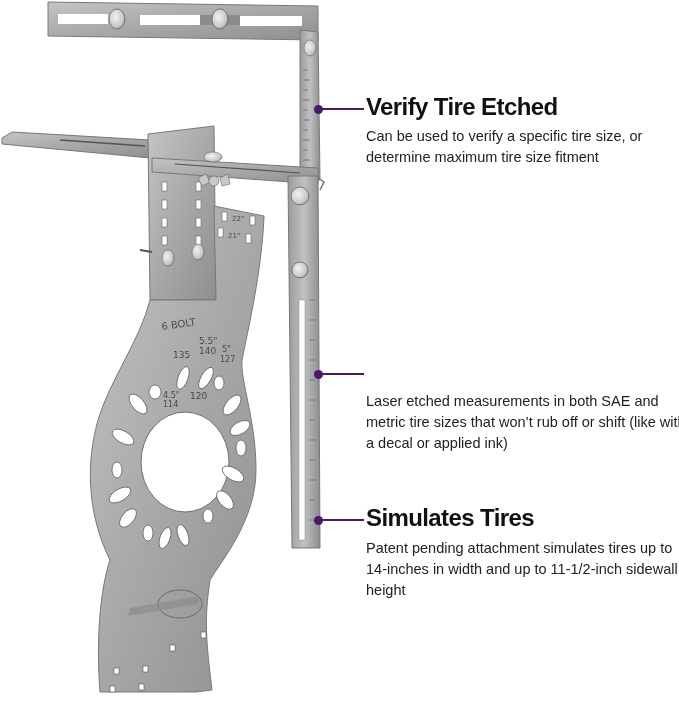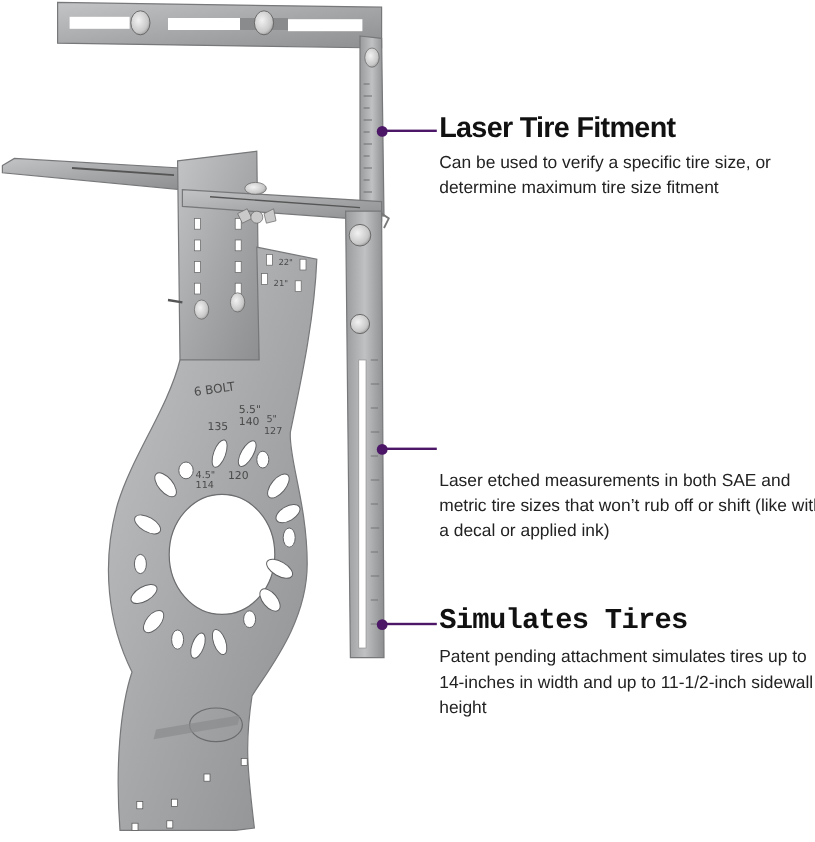--- a/index.html
+++ b/index.html
@@ -227,28 +227,28 @@
       <rect x="143" y="666" width="5" height="6"></rect>
       <rect x="110" y="686" width="5" height="6"></rect>
       <rect x="139" y="684" width="5" height="6"></rect>
     </g>
   </g>
 </svg>
 
 <div class="callout" style="top: 96px; height: 80px;">
   <span class="dot" style="top: 9px;"></span>
   <span class="line" style="top: 12px;"></span>
-  <div class="title" style="top: -3px;">Laser Tire Fitment</div>
+  <div class="title" style="top: -3px;">Verify Tire Etched</div>
   <div class="desc" style="top: 30px;">Can be used to verify a specific tire size, or determine maximum tire size fitment</div>
 </div>
 
 <div class="callout" style="top: 363px; height: 100px;">
   <span class="dot" style="top: 7px;"></span>
   <span class="line" style="top: 10px;"></span>
   <div class="desc" style="top: 28px;">Laser etched measurements in both SAE and metric tire sizes that won’t rub off or shift (like with a decal or applied ink)</div>
 </div>
 
 <div class="callout" style="top: 512px; height: 100px;">
   <span class="dot" style="top: 4px;"></span>
   <span class="line" style="top: 7px;"></span>
-  <div class="title" style="top: -8px; font-family: Liberation Mono, monospace;">Simulates Tires</div>
+  <div class="title" style="top: -8px;">Simulates Tires</div>
   <div class="desc" style="top: 26px;">Patent pending attachment simulates tires up to 14-inches in width and up to 11-1/2-inch sidewall height</div>
 </div>
 
 </body></html>

